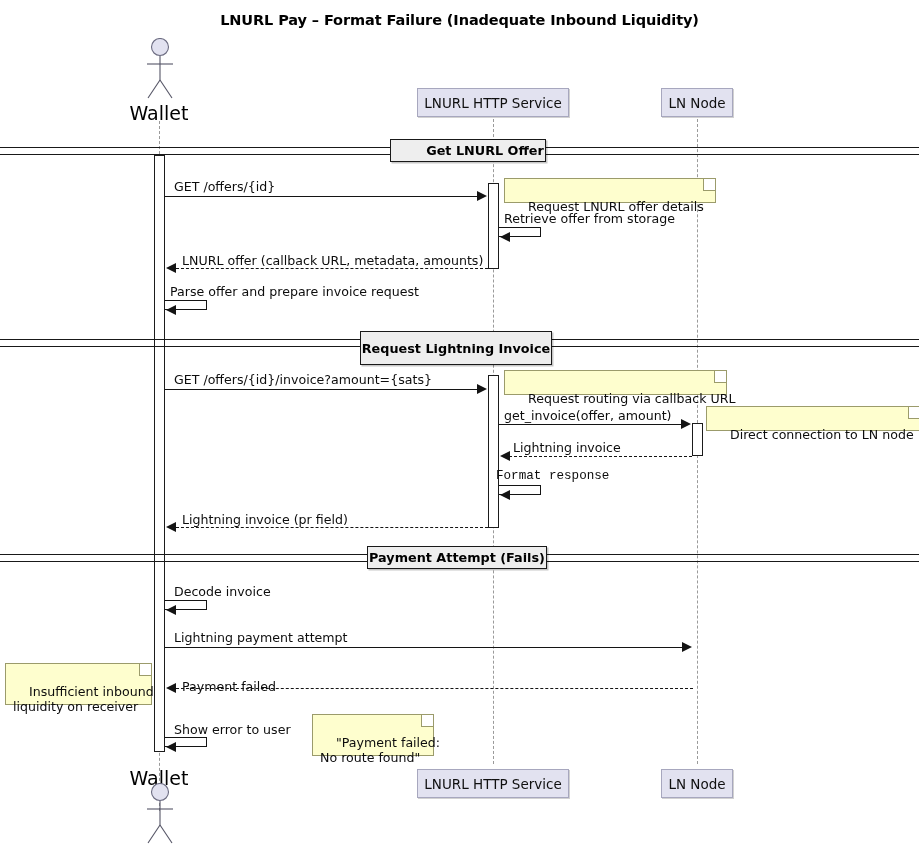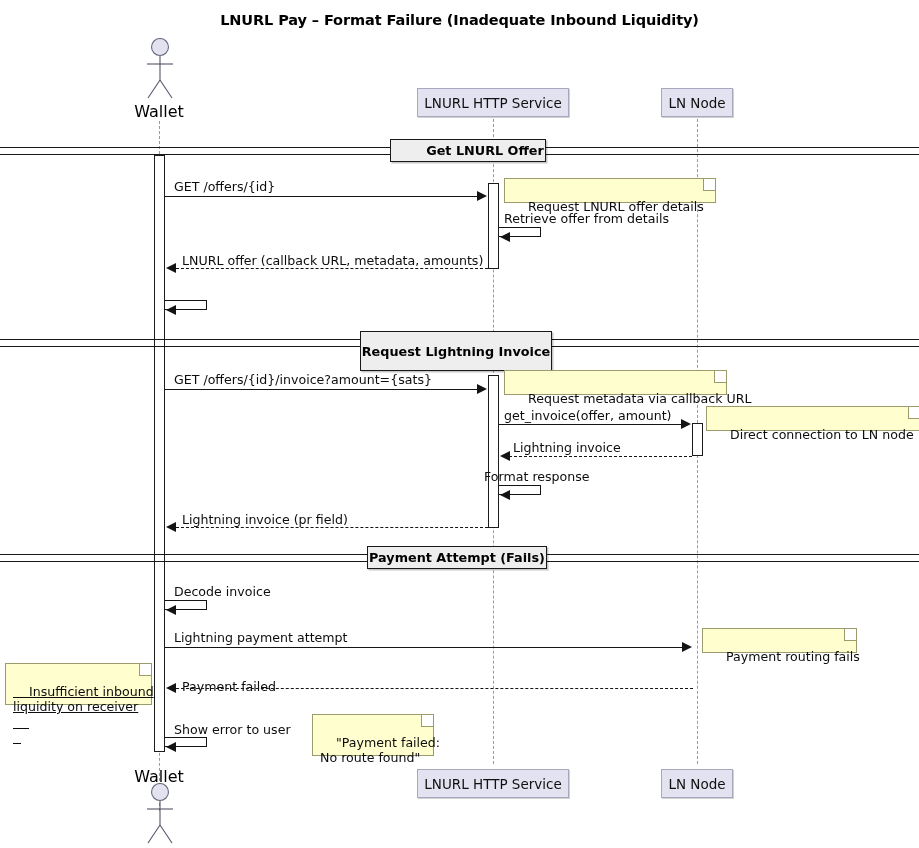--- a/index.html
+++ b/index.html
@@ -49,21 +49,21 @@
     justify-content: center;
     font-size: 13.5px;
     color: #101010;
     box-shadow: 1px 1px 0 rgba(0,0,0,0.18);
     white-space: nowrap;
   }
 
   
   .actor-label {
     position: absolute;
-    font-size: 16px;
+    font-size: 19px;
     text-align: center;
     white-space: nowrap;
   }
   .actor-svg { position: absolute; }
 
   
   .activation {
     position: absolute;
     background: #ffffff;
     border: 1px solid #1b1b1b;
@@ -205,83 +205,80 @@
 
   <div class="msg-label" style="left:174px; top:179px;">GET  /offers/{id}</div>
   <div class="msg-line" style="left:165px; top:196px; width:313px;"></div>
   <div class="arrow-head arrow-right" style="left:477px; top:191px;"></div>
 
   <div class="note" style="left:504px; top:178px; width:212px; height:25px;">
     <span>Request LNURL offer details</span>
     <span class="note-fold"></span>
   </div>
 
-  <div class="msg-label" style="left:504px; top:211px;">Retrieve offer from details</div>
+  <div class="msg-label" style="left:504px; top:211px;">Retrieve offer from storage</div>
   <div class="self-loop" style="left:499px; top:227px; width:42px; height:10px;"></div>
   <div class="arrow-head arrow-left" style="left:500px; top:232px;"></div>
 
   <div class="msg-label" style="left:182px; top:253px;">LNURL offer (callback URL, metadata, amounts)</div>
   <div class="msg-line dotted" style="left:176px; top:268px; width:312px;"></div>
   <div class="arrow-head arrow-left" style="left:166px; top:263px;"></div>
 
+  <div class="msg-label" style="left:170px; top:284px;">Parse offer and prepare invoice request</div>
   <div class="self-loop" style="left:165px; top:300px; width:42px; height:10px;"></div>
   <div class="arrow-head arrow-left" style="left:166px; top:305px;"></div>
 
   <div class="divider-line" style="top:339px;"></div>
   <div class="divider-line" style="top:346px;"></div>
-  <div class="divider-box" style="left:360px; top:331px; width:192px; height:40px;">Request Lightning Invoice</div>
+  <div class="divider-box" style="left:360px; top:331px; width:192px; height:34px;">Request Lightning Invoice</div>
 
   <div class="msg-label" style="left:174px; top:372px;">GET  /offers/{id}/invoice?amount={sats}</div>
   <div class="msg-line" style="left:165px; top:389px; width:313px;"></div>
   <div class="arrow-head arrow-right" style="left:477px; top:384px;"></div>
 
   <div class="note" style="left:504px; top:370px; width:223px; height:25px;">
-    <span>Request metadata via callback URL</span>
+    <span>Request routing via callback URL</span>
     <span class="note-fold"></span>
   </div>
 
   <div class="msg-label" style="left:504px; top:408px;">get_invoice(offer, amount)</div>
   <div class="msg-line" style="left:499px; top:424px; width:183px;"></div>
   <div class="arrow-head arrow-right" style="left:681px; top:419px;"></div>
 
   <div class="note" style="left:706px; top:406px; width:215px; height:25px;">
     <span>Direct connection to LN node</span>
     <span class="note-fold"></span>
   </div>
 
   <div class="msg-label" style="left:513px; top:440px;">Lightning invoice</div>
   <div class="msg-line dotted" style="left:509px; top:456px; width:183px;"></div>
   <div class="arrow-head arrow-left" style="left:500px; top:451px;"></div>
 
-  <div class="msg-label" style="left:484px; top:469px;">Format response</div>
+  <div class="msg-label" style="left:496px; top:469px;font-family:Liberation Mono, monospace;">Format response</div>
   <div class="self-loop" style="left:499px; top:485px; width:42px; height:10px;"></div>
   <div class="arrow-head arrow-left" style="left:500px; top:490px;"></div>
 
   <div class="msg-label" style="left:182px; top:512px;">Lightning invoice (pr field)</div>
   <div class="msg-line dotted" style="left:176px; top:527px; width:312px;"></div>
   <div class="arrow-head arrow-left" style="left:166px; top:522px;"></div>
 
   <div class="divider-line" style="top:554px;"></div>
   <div class="divider-line" style="top:561px;"></div>
   <div class="divider-box" style="left:367px; top:546px; width:180px; height:23px;">Payment Attempt (Fails)</div>
 
   <div class="msg-label" style="left:174px; top:584px;text-align:right;">Decode invoice</div>
   <div class="self-loop" style="left:165px; top:600px; width:42px; height:10px;"></div>
   <div class="arrow-head arrow-left" style="left:166px; top:605px;"></div>
 
   <div class="msg-label" style="left:174px; top:630px;">Lightning payment attempt</div>
   <div class="msg-line" style="left:165px; top:647px; width:518px;"></div>
   <div class="arrow-head arrow-right" style="left:682px; top:642px;"></div>
 
-  <div class="note" style="left:702px; top:628px; width:155px; height:25px;">
-    <span>Payment routing fails</span>
-    <span class="note-fold"></span>
-  </div>
-
-  <div class="note" style="left:5px; top:663px; width:147px; height:42px;text-decoration:underline;">
+
+  <div class="note" style="left:5px; top:663px; width:147px; height:42px;">
     <span>Insufficient inbound
 liquidity on receiver</span>
     <span class="note-fold"></span>
   </div>
 
   <div class="msg-label" style="left:182px; top:673px;margin-top:6px;">Payment failed</div>
   <div class="msg-line dotted" style="left:176px; top:688px; width:517px;"></div>
   <div class="arrow-head arrow-left" style="left:166px; top:683px;"></div>
 
   <div class="msg-label" style="left:174px; top:722px;">Show error to user</div>

